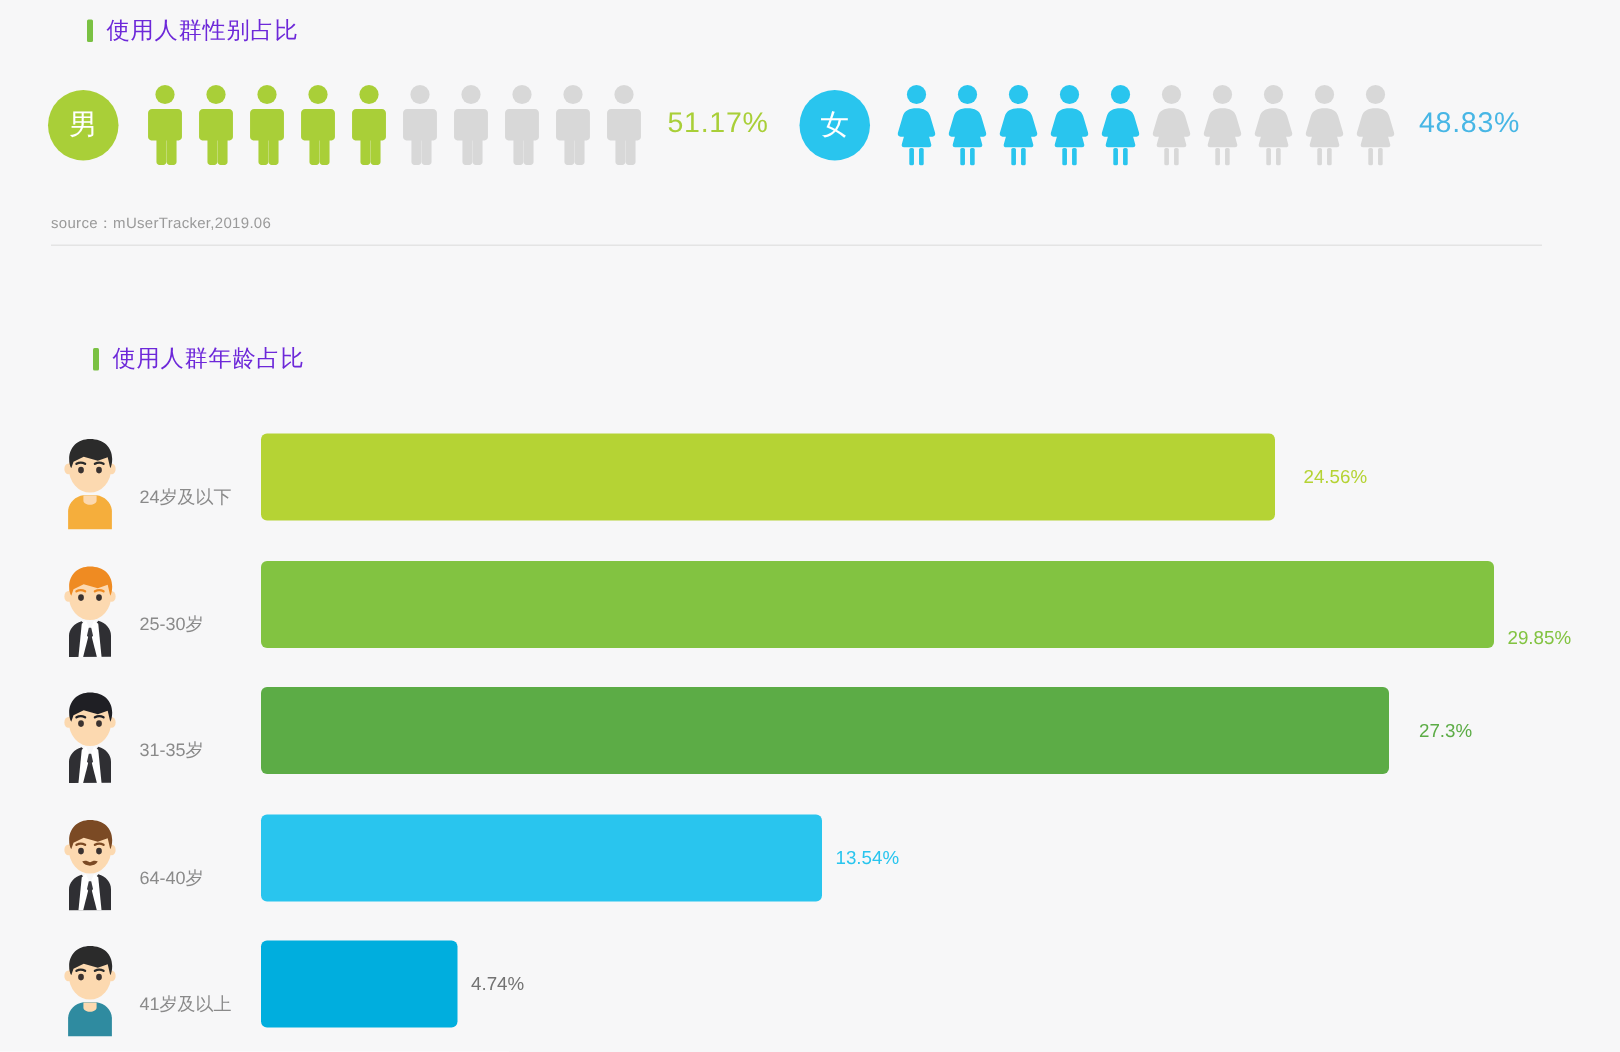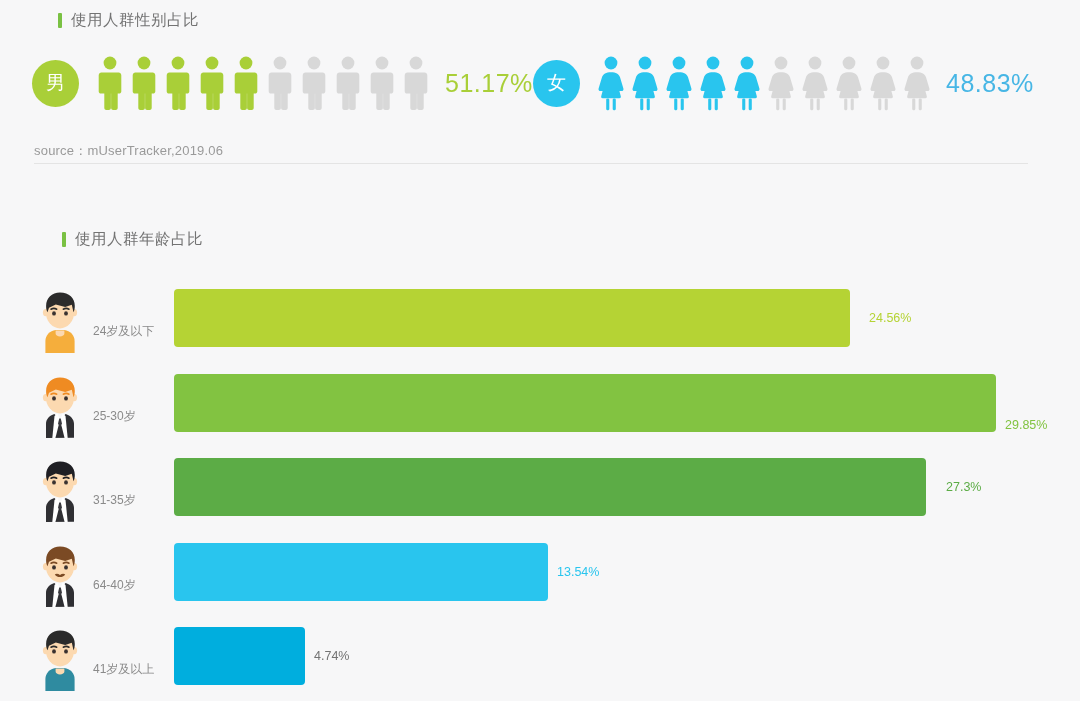--- a/index.html
+++ b/index.html
@@ -20,21 +20,21 @@
     background: #f7f7f8;
     overflow: hidden;
   }
 
   
   .section-title {
     position: absolute;
     display: flex;
     align-items: center;
     font-size: 15.5px;
-    color: #737373;
+    color: #6d28d9;
     letter-spacing: .5px;
     padding-left: 26px;
   }
   .title-accent {
     width: 4px;
     height: 15px;
     background: #7ac143;
     margin-right: 9px;
     border-radius: 1px;
   }
@@ -62,31 +62,31 @@
 
   .figures {
     display: flex;
     align-items: flex-end;
     margin-left: 14px;
   }
   .figure { width: 34px; height: 56px; display:block; }
 
   .pct {
     margin-left: 12px;
-    font-size: 25px;
+    font-size: 19px;
     letter-spacing: .5px;
     white-space: nowrap;
   }
   .pct-male   { color: #a9cf38; }
   .pct-female { color: #47b6e5; }
 
   
   .source {
     position: absolute;
-    font-size: 13px;
+    font-size: 10px;
     color: #9a9a9a;
     letter-spacing: .2px;
   }
   .divider {
     position: absolute;
     height: 1px;
     background: #e4e4e4;
   }
 
   

